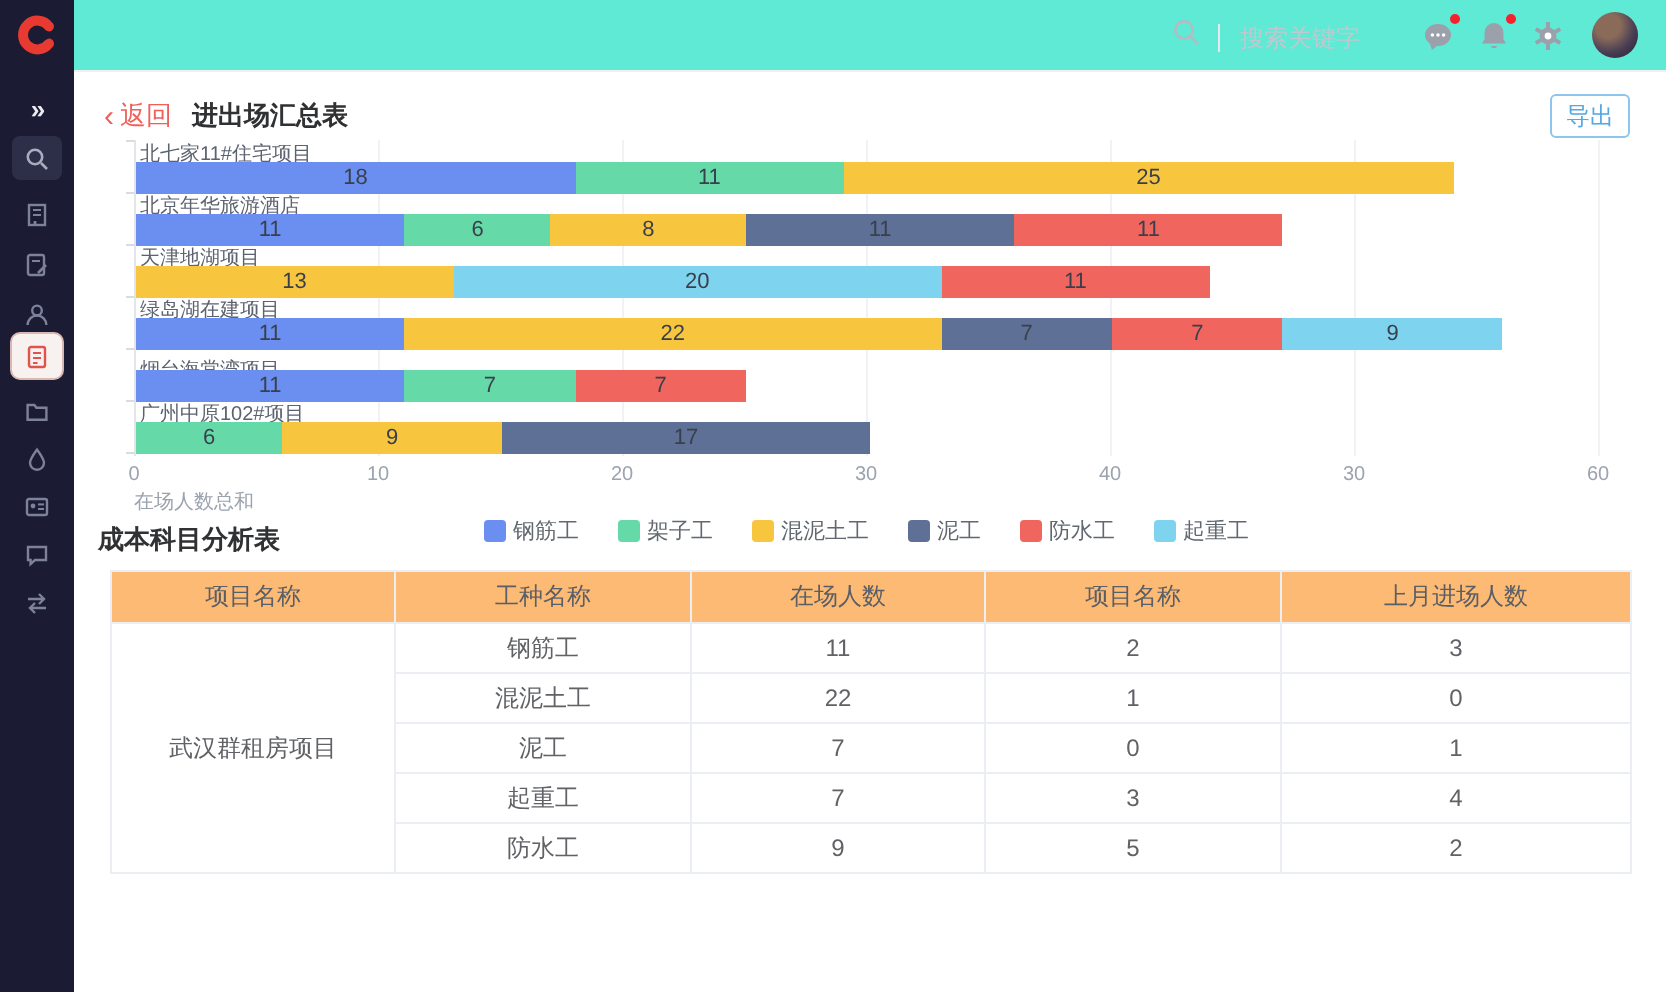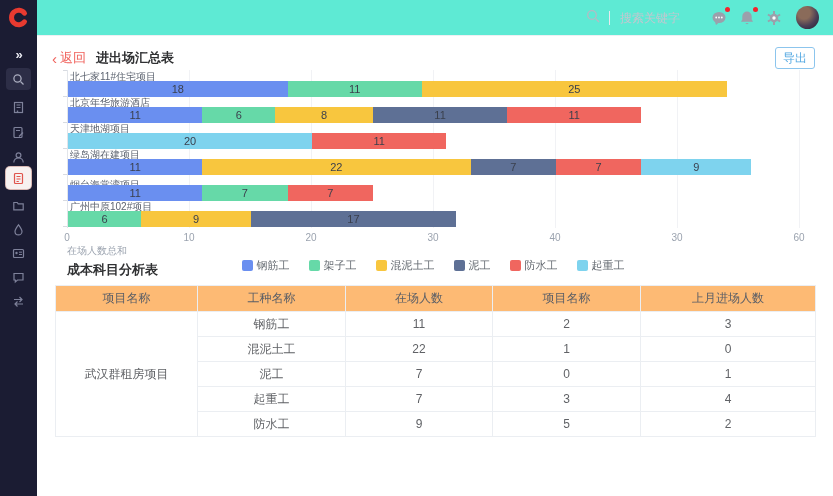--- a/index.html
+++ b/index.html
@@ -47,21 +47,21 @@
   .seg { height:16px; display:flex; align-items:center; justify-content:center;
          font-size:11px; color:#3a3f4c; overflow:hidden; }
   .xtick { position:absolute; top:162px; width:30px; margin-left:-15px; text-align:center;
            font-size:10px; color:#9ba3af; }
   .xlabel { position:absolute; top:174px; left:0; width:732px; text-align:left; font-size:10px; color:#9ba3af; }
   .legend { position:absolute; top:188px; left:0; width:732px; display:flex; justify-content:center; gap:19px; }
   .legend-item { display:flex; align-items:center; gap:4px; font-size:11px; color:#62686f; }
   .swatch { width:11px; height:11px; border-radius:2px; }
 
   
-  .tbl-title { position:absolute; left:30px; top:225px; font-size:13px; font-weight:bold; color:#303133; }
+  .tbl-title { position:absolute; left:12px; top:225px; font-size:13px; font-weight:bold; color:#303133; }
   .tbl-wrap { position:absolute; left:18px; top:249px; width:760px; }
   table { border-collapse:collapse; width:760px; table-layout:fixed; font-size:12px; color:#606266; }
   th, td { border:1px solid #ebeef2; border-left:none; border-right:none; text-align:center; }
   th + th, td + td, th:first-child, td:first-child { border-left:1px solid #ebeef2; }
   th:last-child, td:last-child { border-right:1px solid #ebeef2; }
   thead th { background:#fdba74; height:26px; font-weight:normal; color:#5a5e66; }
   tbody td { height:25px; background:#fff; }
   col.c1{width:142px} col.c2{width:148px} col.c3{width:147px} col.c4{width:148px} col.c5{width:175px}
 </style>
 </head>
@@ -253,20 +253,21 @@
         <div class="cat-label" style="top: 26px;">北京年华旅游酒店</div>
         <div class="bar" style="top: 37px;">
           <div class="seg" style="width: 134.2px; background: rgb(106, 143, 240);">11</div>
           <div class="seg" style="width: 73.2px; background: rgb(102, 217, 168);">6</div>
           <div class="seg" style="width: 97.6px; background: rgb(248, 198, 62);">8</div>
           <div class="seg" style="width: 134.2px; background: rgb(94, 112, 149);">11</div>
           <div class="seg" style="width: 134.2px; background: rgb(240, 102, 95);">11</div>
         </div>
         <div class="cat-label" style="top: 52px; font-family: Liberation Mono, monospace;">天津地湖项目</div>
         <div class="bar" style="top: 63px;">
+          <div class="seg" style="width: 158.6px; background: rgb(248, 198, 62);">13</div>
           <div class="seg" style="width: 244px; background: rgb(126, 211, 238);">20</div>
           <div class="seg" style="width: 134.2px; background: rgb(240, 102, 95);">11</div>
         </div>
         <div class="cat-label" style="top: 78px;">绿岛湖在建项目</div>
         <div class="bar" style="top: 89px;">
           <div class="seg" style="width: 134.2px; background: rgb(106, 143, 240);">11</div>
           <div class="seg" style="width: 268.4px; background: rgb(248, 198, 62);">22</div>
           <div class="seg" style="width: 85.4px; background: rgb(94, 112, 149);">7</div>
           <div class="seg" style="width: 85.4px; background: rgb(240, 102, 95);">7</div>
           <div class="seg" style="width: 109.8px; background: rgb(126, 211, 238);">9</div>
@@ -274,21 +275,21 @@
         <div class="cat-label" style="top: 108px;">烟台海棠湾项目</div>
         <div class="bar" style="top: 115px;">
           <div class="seg" style="width: 134.2px; background: rgb(106, 143, 240);">11</div>
           <div class="seg" style="width: 85.4px; background: rgb(102, 217, 168);">7</div>
           <div class="seg" style="width: 85.4px; background: rgb(240, 102, 95);">7</div>
         </div>
         <div class="cat-label" style="top: 130px;">广州中原102#项目</div>
         <div class="bar" style="top: 141px;">
           <div class="seg" style="width: 73.2px; background: rgb(102, 217, 168);">6</div>
           <div class="seg" style="width: 109.8px; background: rgb(248, 198, 62);">9</div>
-          <div class="seg" style="width: 205px; background: rgb(94, 112, 149);">17</div>
+          <div class="seg" style="width: 184px; background: rgb(94, 112, 149);">17</div>
         </div>
       </div>
 
     <div class="tbl-title">成本科目分析表</div>
     <div class="tbl-wrap">
       <table>
         <colgroup>
             <col class="c1">
             <col class="c2">
             <col class="c3">

